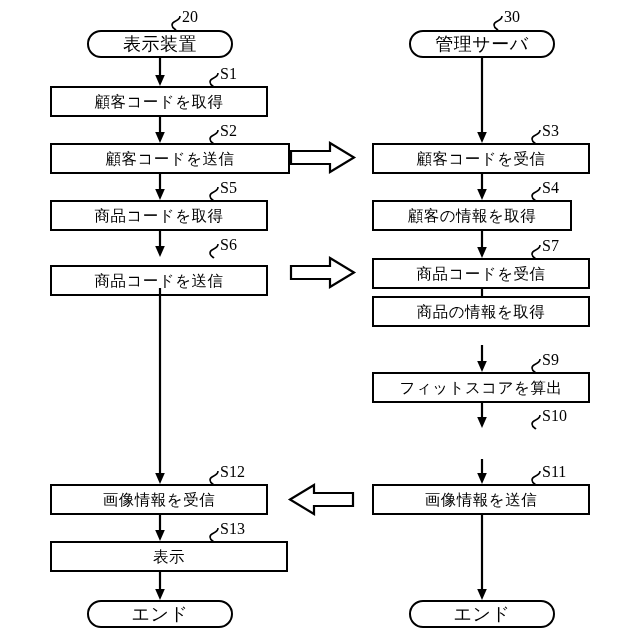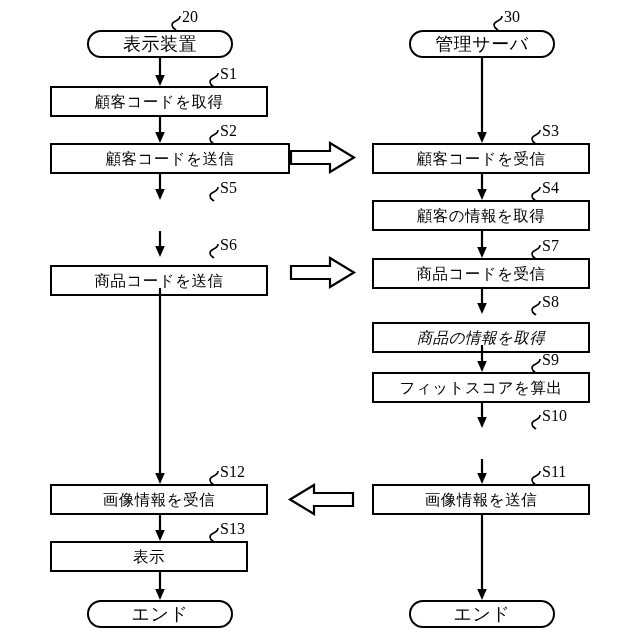--- a/index.html
+++ b/index.html
@@ -104,20 +104,21 @@
       <path d="M8,26 L3.2,15 L12.8,15 Z" fill="#000"></path>
     </svg>
   </div>
 
   <div class="leader" style="left:207px;top:185px;">
     <svg width="16" height="18" viewBox="0 0 16 18">
       <path d="M11,2 C11,8 3,6 3,11 C3,14 6,15 7,16" fill="none" stroke="#000" stroke-width="1.6"></path>
     </svg>
   </div>
   <div class="reflabel" style="left:220px;top:180px;">S5</div>
+  <div class="node proc" style="left:50px;top:200px;width:218px;height:31px;">商品コードを取得</div>
 
   <div class="conn" style="left:152px;top:231px;">
     <svg width="16" height="26" viewBox="0 0 16 26">
       <line x1="8" y1="0" x2="8" y2="18" stroke="#000" stroke-width="2.2"></line>
       <path d="M8,26 L3.2,15 L12.8,15 Z" fill="#000"></path>
     </svg>
   </div>
 
   <div class="leader" style="left:207px;top:242px;">
     <svg width="16" height="18" viewBox="0 0 16 18">
@@ -148,21 +149,21 @@
       <path d="M8,26 L3.2,15 L12.8,15 Z" fill="#000"></path>
     </svg>
   </div>
 
   <div class="leader" style="left:207px;top:526px;">
     <svg width="16" height="18" viewBox="0 0 16 18">
       <path d="M11,2 C11,8 3,6 3,11 C3,14 6,15 7,16" fill="none" stroke="#000" stroke-width="1.6"></path>
     </svg>
   </div>
   <div class="reflabel" style="left:220px;top:521px;">S13</div>
-  <div class="node proc" style="left:50px;top:541px;width:198px;height:31px;">表示</div>
+  <div class="node proc" style="left:50px;top:541px;width:238px;height:31px;">表示</div>
 
   <div class="conn" style="left:152px;top:572px;">
     <svg width="16" height="28" viewBox="0 0 16 28">
       <line x1="8" y1="0" x2="8" y2="20" stroke="#000" stroke-width="2.2"></line>
       <path d="M8,28 L3.2,17 L12.8,17 Z" fill="#000"></path>
     </svg>
   </div>
 
   <div class="node term" style="left:87px;top:600px;width:146px;height:28px;">エンド</div>
 
@@ -196,21 +197,21 @@
       <path d="M8,26 L3.2,15 L12.8,15 Z" fill="#000"></path>
     </svg>
   </div>
 
   <div class="leader" style="left:529px;top:185px;">
     <svg width="16" height="18" viewBox="0 0 16 18">
       <path d="M11,2 C11,8 3,6 3,11 C3,14 6,15 7,16" fill="none" stroke="#000" stroke-width="1.6"></path>
     </svg>
   </div>
   <div class="reflabel" style="left:542px;top:180px;">S4</div>
-  <div class="node proc" style="left:372px;top:200px;width:218px;height:31px;">顧客の情報を取得</div>
+  <div class="node proc" style="left:372px;top:200px;width:200px;height:31px;">顧客の情報を取得</div>
 
   <div class="conn" style="left:474px;top:231px;">
     <svg width="16" height="27" viewBox="0 0 16 27">
       <line x1="8" y1="0" x2="8" y2="19" stroke="#000" stroke-width="2.2"></line>
       <path d="M8,27 L3.2,16 L12.8,16 Z" fill="#000"></path>
     </svg>
   </div>
 
   <div class="leader" style="left:529px;top:243px;">
     <svg width="16" height="18" viewBox="0 0 16 18">
@@ -226,21 +227,21 @@
       <path d="M8,25 L3.2,14 L12.8,14 Z" fill="#000"></path>
     </svg>
   </div>
 
   <div class="leader" style="left:529px;top:299px;">
     <svg width="16" height="18" viewBox="0 0 16 18">
       <path d="M11,2 C11,8 3,6 3,11 C3,14 6,15 7,16" fill="none" stroke="#000" stroke-width="1.6"></path>
     </svg>
   </div>
   <div class="reflabel" style="left:542px;top:294px;">S8</div>
-  <div class="node proc" style="left:372px;top:322px;width:218px;height:31px;font-style:italic;">商品の情報を取得</div>
+  <div class="node proc" style="left:372px;top:296px;width:218px;height:31px;">商品の情報を取得</div>
 
   <div class="conn" style="left:474px;top:345px;">
     <svg width="16" height="27" viewBox="0 0 16 27">
       <line x1="8" y1="0" x2="8" y2="19" stroke="#000" stroke-width="2.2"></line>
       <path d="M8,27 L3.2,16 L12.8,16 Z" fill="#000"></path>
     </svg>
   </div>
 
   <div class="leader" style="left:529px;top:357px;">
     <svg width="16" height="18" viewBox="0 0 16 18">

